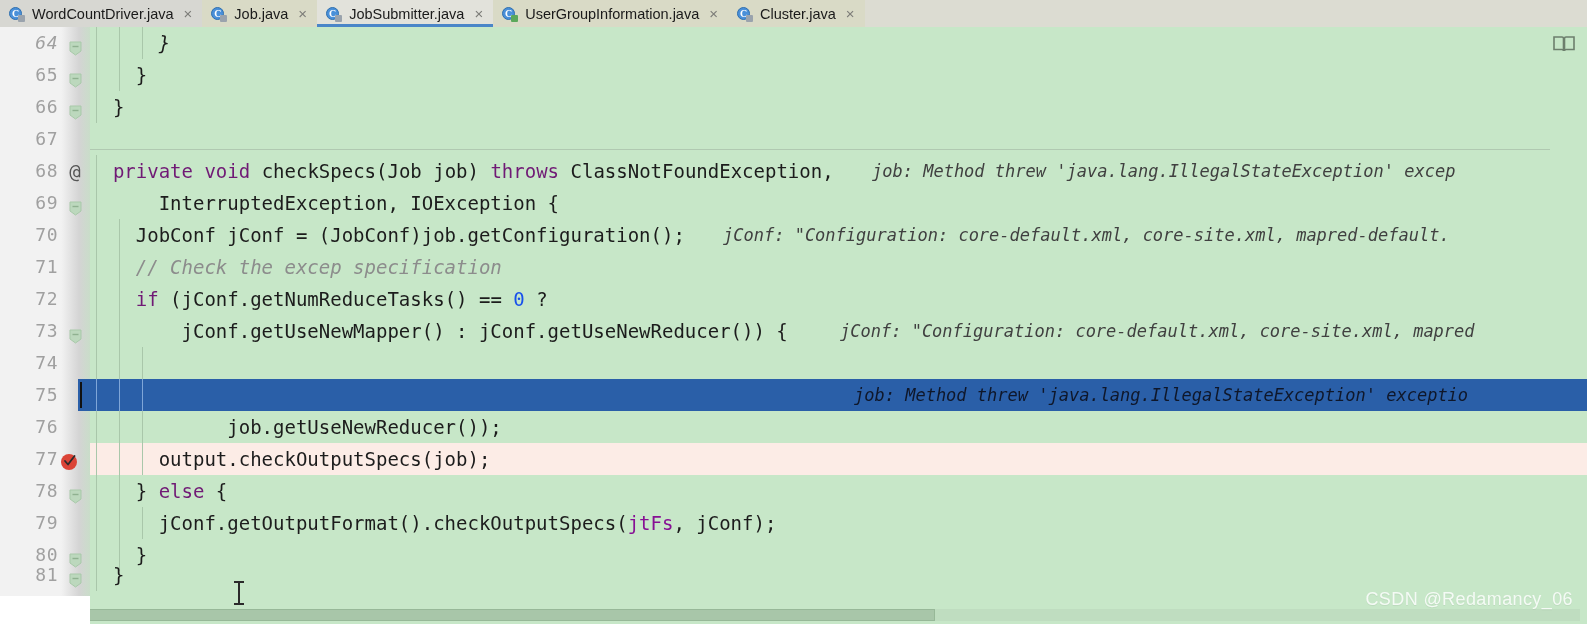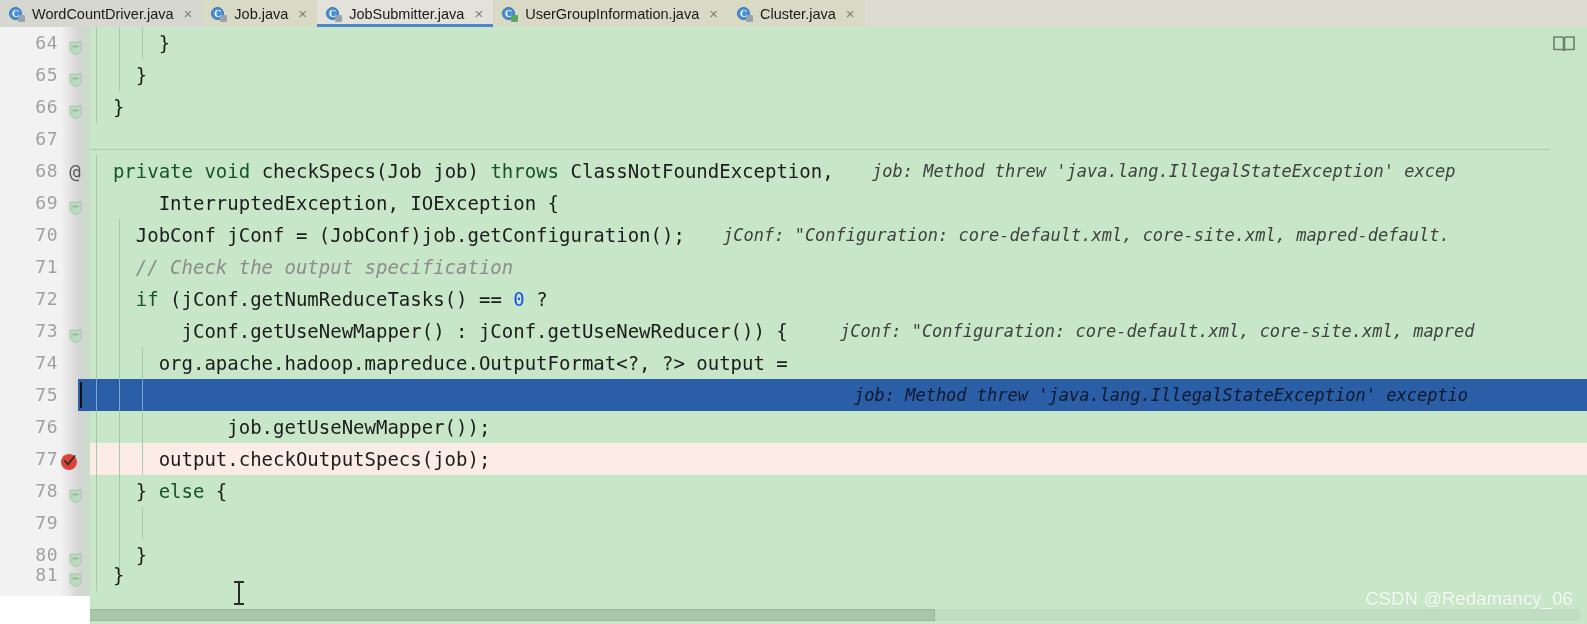--- a/index.html
+++ b/index.html
@@ -170,21 +170,21 @@
     position: absolute;
     top: 0;
     white-space: pre;
     font-family: "DejaVu Sans Mono", monospace;
     font-size: 17px;
     font-style: italic;
     color: #404040;
   }
   .row.selrow .hint { color: #0f172a; margin-left: 8px; }
 
-  .kw  { color: #14532d; }
+  .kw  { color: #701a75; }
   .num { color: #1750eb; }
   .cm  { color: #8c8c8c; font-style: italic; }
   .mth { color: #1c1c1c; }
   .fld { color: #871094; }
   .itl { font-style: italic; }
 
   
   .iguide {
     position: absolute;
     width: 1px;
@@ -312,21 +312,21 @@
         <span class="tab-label">Cluster.java</span>
         <span class="tab-close">×</span>
       </div>
     </div>
 
   <div class="editor">
     <div class="gutter"></div>
     <div class="code-area"></div>
 
     <div id="rows">
-        <div class="row" style="top: 0px;">
+        <div class="row" style="top: 0px; font-style: italic;">
           <div class="iguide" style="left: 96px; top: 0px; height: 32px;"></div>
           <div class="iguide" style="left: 119px; top: 0px; height: 32px;"></div>
           <div class="iguide" style="left: 142px; top: 0px; height: 32px;"></div>
           <div class="lineno">64</div>
           <div class="fold"><svg width="15" height="15" viewBox="0 0 15 15">
               <path d="M2 1 H13 V10 L7.5 14 L2 10 Z" fill="#bcd8bd" stroke="#a8c9a9" stroke-width="1"></path>
               <path d="M4.5 5.5 H10.5" stroke="#8fb190" stroke-width="1.4"></path>
             </svg></div>
           <div class="code">      }</div>
         </div>
@@ -373,21 +373,21 @@
           <div class="iguide" style="left: 96px; top: 0px; height: 32px;"></div>
           <div class="iguide" style="left: 119px; top: 0px; height: 32px;"></div>
           <div class="lineno">70</div>
           <div class="code">    JobConf jConf = (JobConf)job.getConfiguration();</div>
           <div class="hint" style="left: 723px;">jConf: "Configuration: core-default.xml, core-site.xml, mapred-default.</div>
         </div>
         <div class="row" style="top: 224px;">
           <div class="iguide" style="left: 96px; top: 0px; height: 32px;"></div>
           <div class="iguide" style="left: 119px; top: 0px; height: 32px;"></div>
           <div class="lineno">71</div>
-          <div class="code">    <span class="cm">// Check the output specification</span></div>
+          <div class="code">    <span class="cm">// Check the excep specification</span></div>
         </div>
         <div class="row" style="top: 256px;">
           <div class="iguide" style="left: 96px; top: 0px; height: 32px;"></div>
           <div class="iguide" style="left: 119px; top: 0px; height: 32px;"></div>
           <div class="lineno">72</div>
           <div class="code">    <span class="kw">if</span> (jConf.getNumReduceTasks() == <span class="num">0</span> ?</div>
         </div>
         <div class="row" style="top: 288px;">
           <div class="iguide" style="left: 96px; top: 0px; height: 32px;"></div>
           <div class="iguide" style="left: 119px; top: 0px; height: 32px;"></div>
@@ -397,37 +397,36 @@
               <path d="M4.5 5.5 H10.5" stroke="#8fb190" stroke-width="1.4"></path>
             </svg></div>
           <div class="code">        jConf.getUseNewMapper() : jConf.getUseNewReducer()) {</div>
           <div class="hint" style="left: 840px;">jConf: "Configuration: core-default.xml, core-site.xml, mapred</div>
         </div>
         <div class="row" style="top: 320px;">
           <div class="iguide" style="left: 96px; top: 0px; height: 32px;"></div>
           <div class="iguide" style="left: 119px; top: 0px; height: 32px;"></div>
           <div class="iguide" style="left: 142px; top: 0px; height: 32px;"></div>
           <div class="lineno">74</div>
-          <div class="code">      org.apache.hadoop.mapreduce.OutputFormat&lt;?, ?&gt; output =</div>
         </div>
         <div class="row selrow" style="top: 352px;">
           <div class="rowbg sel"></div>
           <div class="iguide" style="left: 96px; top: 0px; height: 32px; background: rgb(127, 166, 216);"></div>
           <div class="iguide" style="left: 119px; top: 0px; height: 32px; background: rgb(127, 166, 216);"></div>
           <div class="iguide" style="left: 142px; top: 0px; height: 32px; background: rgb(127, 166, 216);"></div>
           <div class="lineno">75</div>
           <div class="caret"></div>
           <div class="hint" style="left: 846px;">job: Method threw 'java.lang.IllegalStateException' exceptio</div>
         </div>
         <div class="row" style="top: 384px;">
           <div class="iguide" style="left: 96px; top: 0px; height: 32px;"></div>
           <div class="iguide" style="left: 119px; top: 0px; height: 32px;"></div>
           <div class="iguide" style="left: 142px; top: 0px; height: 32px;"></div>
           <div class="lineno">76</div>
-          <div class="code">            job.getUseNewMapper());</div>
+          <div class="code">            job.getUseNewReducer());</div>
         </div>
         <div class="row" style="top: 416px;">
           <div class="rowbg exec"></div>
           <div class="iguide" style="left: 96px; top: 0px; height: 32px;"></div>
           <div class="iguide" style="left: 119px; top: 0px; height: 32px;"></div>
           <div class="iguide" style="left: 142px; top: 0px; height: 32px;"></div>
           <div class="lineno">77</div>
           <div class="bp"><svg width="19" height="19" viewBox="0 0 19 19">
               <circle cx="9" cy="10" r="8" fill="#db4437"></circle>
               <path d="M5 9 L8 12.5 L14.5 4" fill="none" stroke="#2b2b2b" stroke-width="1.8" stroke-linecap="round" stroke-linejoin="round"></path>
@@ -442,20 +441,21 @@
               <path d="M2 1 H13 V10 L7.5 14 L2 10 Z" fill="#bcd8bd" stroke="#a8c9a9" stroke-width="1"></path>
               <path d="M4.5 5.5 H10.5" stroke="#8fb190" stroke-width="1.4"></path>
             </svg></div>
           <div class="code">    } <span class="kw">else</span> {</div>
         </div>
         <div class="row" style="top: 480px;">
           <div class="iguide" style="left: 96px; top: 0px; height: 32px;"></div>
           <div class="iguide" style="left: 119px; top: 0px; height: 32px;"></div>
           <div class="iguide" style="left: 142px; top: 0px; height: 32px;"></div>
           <div class="lineno">79</div>
+          <div class="code">      jConf.getOutputFormat().checkOutputSpecs(<span class="fld">jtFs</span>, jConf);</div>
         </div>
         <div class="row" style="top: 512px;">
           <div class="iguide" style="left: 96px; top: 0px; height: 32px;"></div>
           <div class="iguide" style="left: 119px; top: 0px; height: 32px;"></div>
           <div class="lineno">80</div>
           <div class="fold"><svg width="15" height="15" viewBox="0 0 15 15">
               <path d="M2 1 H13 V10 L7.5 14 L2 10 Z" fill="#bcd8bd" stroke="#a8c9a9" stroke-width="1"></path>
               <path d="M4.5 5.5 H10.5" stroke="#8fb190" stroke-width="1.4"></path>
             </svg></div>
           <div class="code">    }</div>

